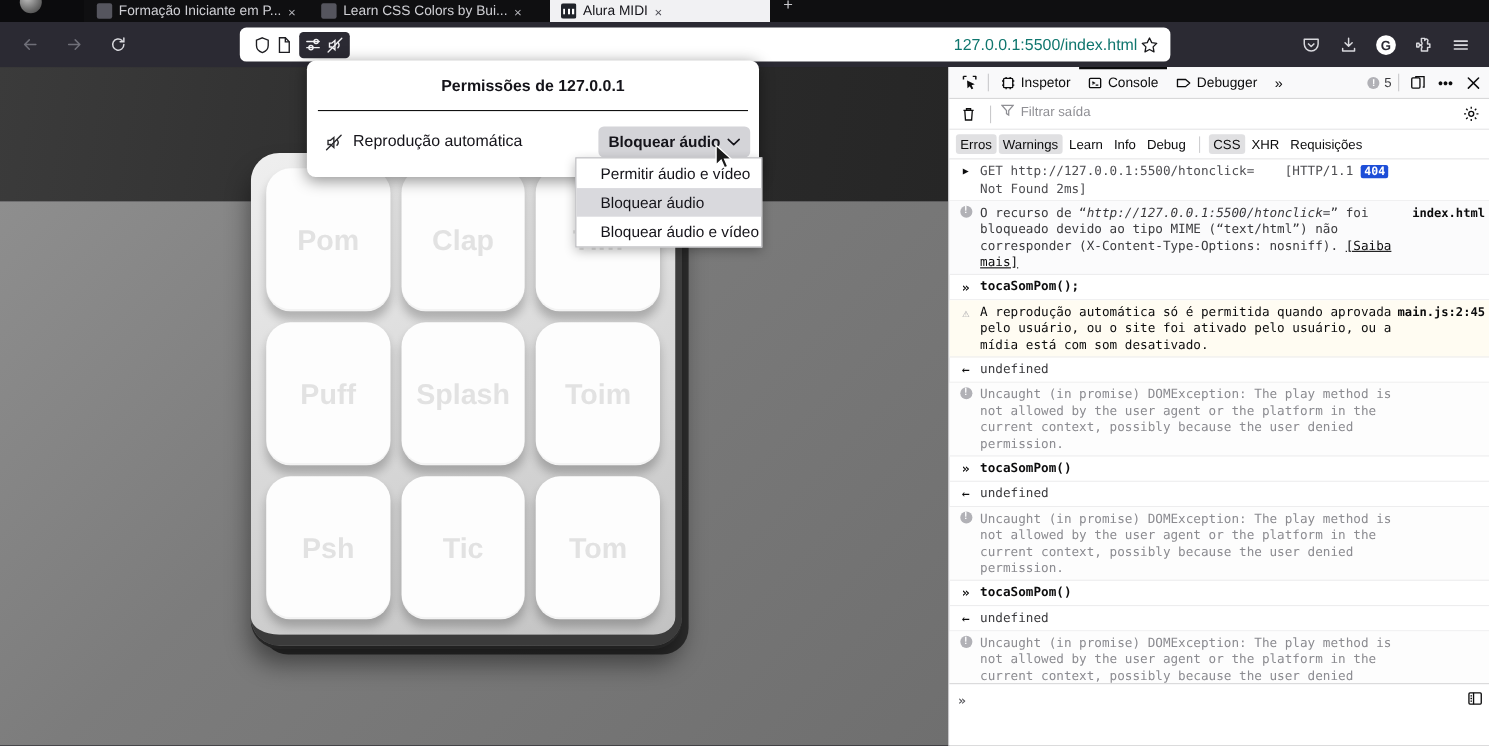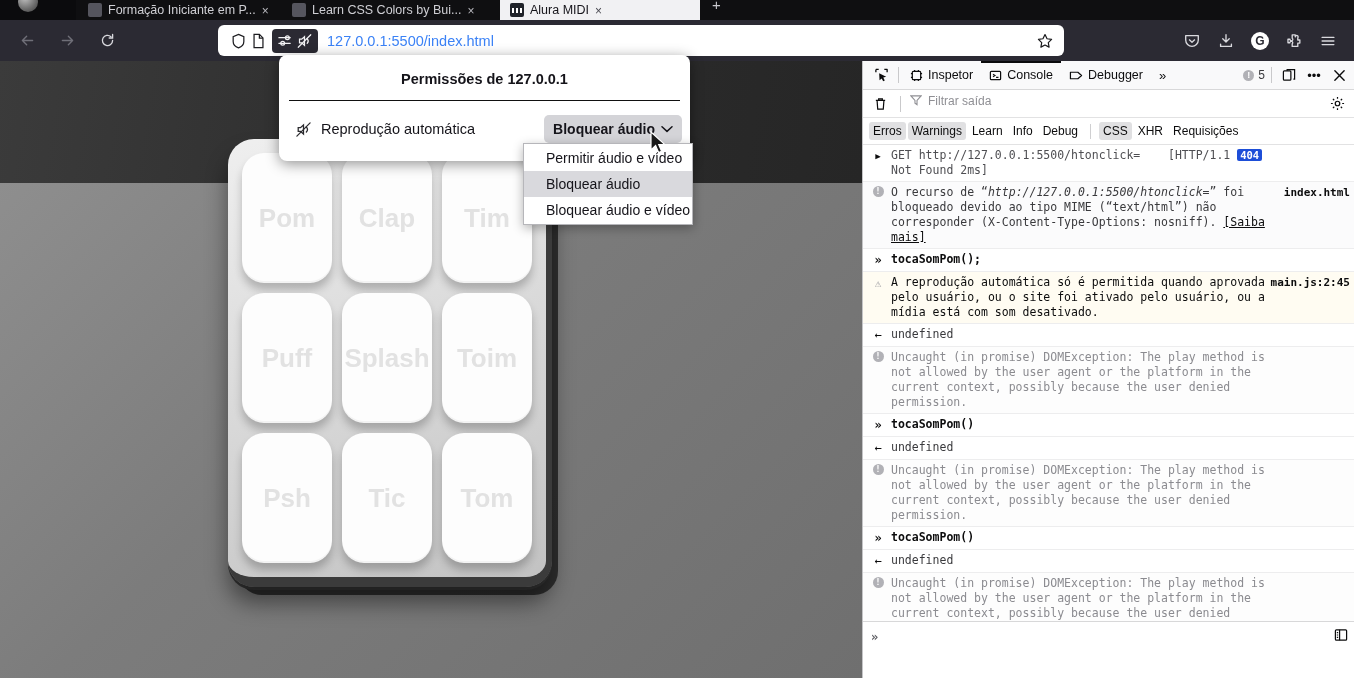--- a/index.html
+++ b/index.html
@@ -76,22 +76,22 @@
     background: #ffffff; border-radius: 6px;
     display: flex; align-items: center; padding: 0 8px 0 10px;
   }
   .urlbar .ic { width: 20px; height: 20px; display: flex; align-items: center; justify-content: center; color: #1d1d21; }
   .perm-chip {
     display: flex; align-items: center; gap: 2px;
     background: #2b2a33; border-radius: 4px; height: 24px; padding: 0 5px;
     margin-left: 4px; color: #f2f2f4;
   }
   .urltext {
-    flex: 1; margin-left: 9px; font-size: 14.5px; color: #3b82f6;
-    white-space: nowrap; overflow: hidden;
+    flex: 1; margin-left: 9px; font-size: 14.5px; color: #0f766e;
+    white-space: nowrap; overflow: hidden; text-align: right;
   }
   .star { width: 22px; color: #18181b; display: flex; justify-content: center; }
 
   .navright {
     position: absolute; right: 0; top: 20px; height: 41px;
     display: flex; align-items: center; gap: 0px; padding-right: 10px;
   }
   .navright .navbtn { margin-left: 2px; width: 32px; }
   .acct {
     width: 18px; height: 18px; border-radius: 50%;
@@ -111,21 +111,21 @@
   .page-title {
     position: absolute; left: 0; top: 78px; width: 862px; text-align: center;
     font-size: 40px; color: #e8e8e8; letter-spacing: .5px;
     font-family: "Liberation Sans", sans-serif;
   }
   .page-body {
     position: absolute; left: 0; top: 122px; width: 862px; height: 495px;
     background: linear-gradient(135deg,#8e8e8e 0%, #7c7c7c 40%, #6f6f6f 100%);
   }
   .pad-frame {
-    position: absolute; left: 228px; top: 78px; width: 324px; height: 448px;
+    position: absolute; left: 228px; top: 78px; width: 392px; height: 448px;
     background: linear-gradient(160deg,#efefef 0%, #d7d7d7 55%, #c2c2c2 100%);
     border-radius: 26px;
     box-shadow: 0 16px 22px rgba(0,0,0,.45), 0 3px 0 #3a3a3a, 8px 10px 0 -2px rgba(40,40,40,.9);
     border-bottom: 10px solid #3b3b3b;
     border-right: 6px solid #3b3b3b;
     padding: 14px;
   }
   .pad-grid {
     display: grid; grid-template-columns: repeat(3, 1fr); grid-template-rows: repeat(3, 1fr);
     gap: 10px; width: 100%; height: 100%;

